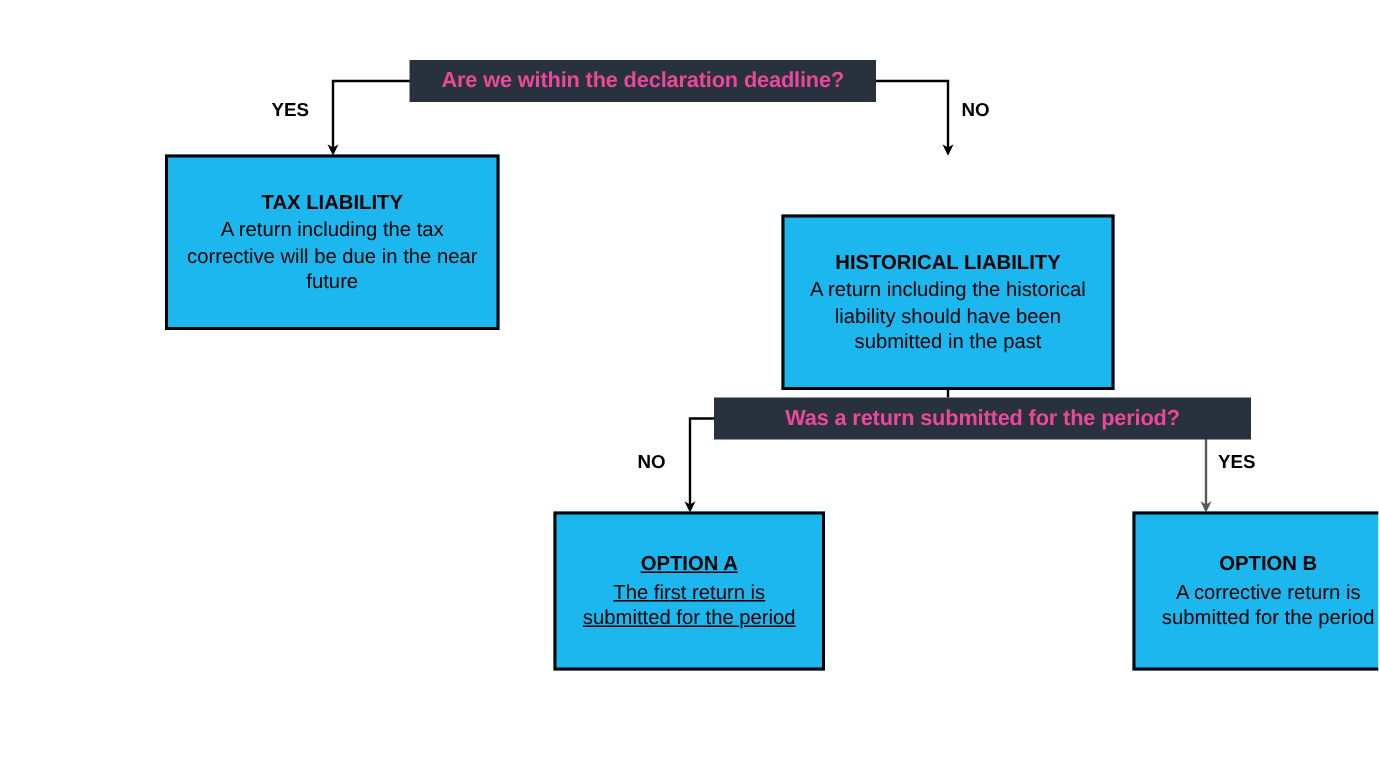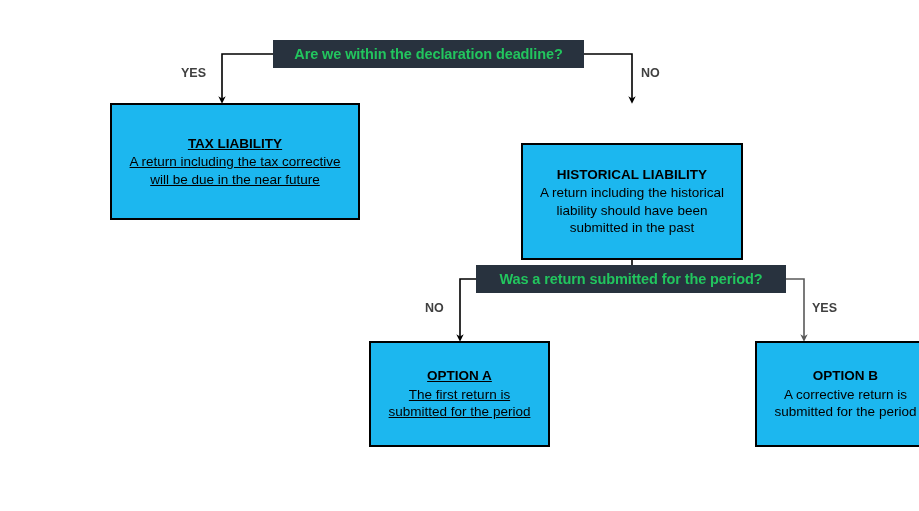--- a/index.html
+++ b/index.html
@@ -24,21 +24,21 @@
     top: 0;
     width: 919px;
     height: 511px;
     z-index: 1;
   }
   
   .decision {
     position: absolute;
     z-index: 3;
     background: #28323e;
-    color: #22c55e;
+    color: #ec4899;
     display: flex;
     align-items: center;
     justify-content: center;
     font-weight: bold;
     font-size: 14.5px;
     letter-spacing: -0.1px;
     line-height: 1;
     white-space: nowrap;
   }
   
@@ -65,21 +65,21 @@
   .node .node-body {
     font-size: 13.5px;
     line-height: 1.30;
   }
   
   .edge-label {
     position: absolute;
     z-index: 4;
     font-weight: bold;
     font-size: 12.5px;
-    color: #404040;
+    color: #000000;
     line-height: 1;
     white-space: nowrap;
   }
 </style>
 </head>
 <body>
 
 <div id="canvas">
 
   <svg id="wires" viewBox="0 0 919 511" width="919" height="511" xmlns="http://www.w3.org/2000/svg">
@@ -110,25 +110,25 @@
 
     <g>
       <path d="M786,279 L804,279 L804,338" fill="none" stroke="#595959" stroke-width="1.6" marker-end="url(#arrow-gray)"></path>
     </g>
   </svg>
 
   <div class="decision" style="left:273px; top:40px; width:311px; height:28px;">
     <span>Are we within the declaration deadline?</span>
   </div>
 
-  <div class="decision" style="left:476px; top:265px; width:310px; height:28px;">
+  <div class="decision" style="left:476px; top:265px; width:358px; height:28px;">
     <span>Was a return submitted for the period?</span>
   </div>
 
-  <div class="node" style="left:110px; top:103px; width:250px; height:117px;text-decoration:underline;">
+  <div class="node" style="left:110px; top:103px; width:223px; height:117px;">
     <div class="node-title">TAX LIABILITY</div>
     <div class="node-body">A return including the tax corrective will be due in the near future</div>
   </div>
 
   <div class="node" style="left:521px; top:103px; width:222px; height:117px;margin-top:40px;">
     <div class="node-title">HISTORICAL LIABILITY</div>
     <div class="node-body">A return including the historical liability should have been submitted in the past</div>
   </div>
 
   <div class="node" style="left:369px; top:341px; width:181px; height:106px;text-decoration:underline;">

